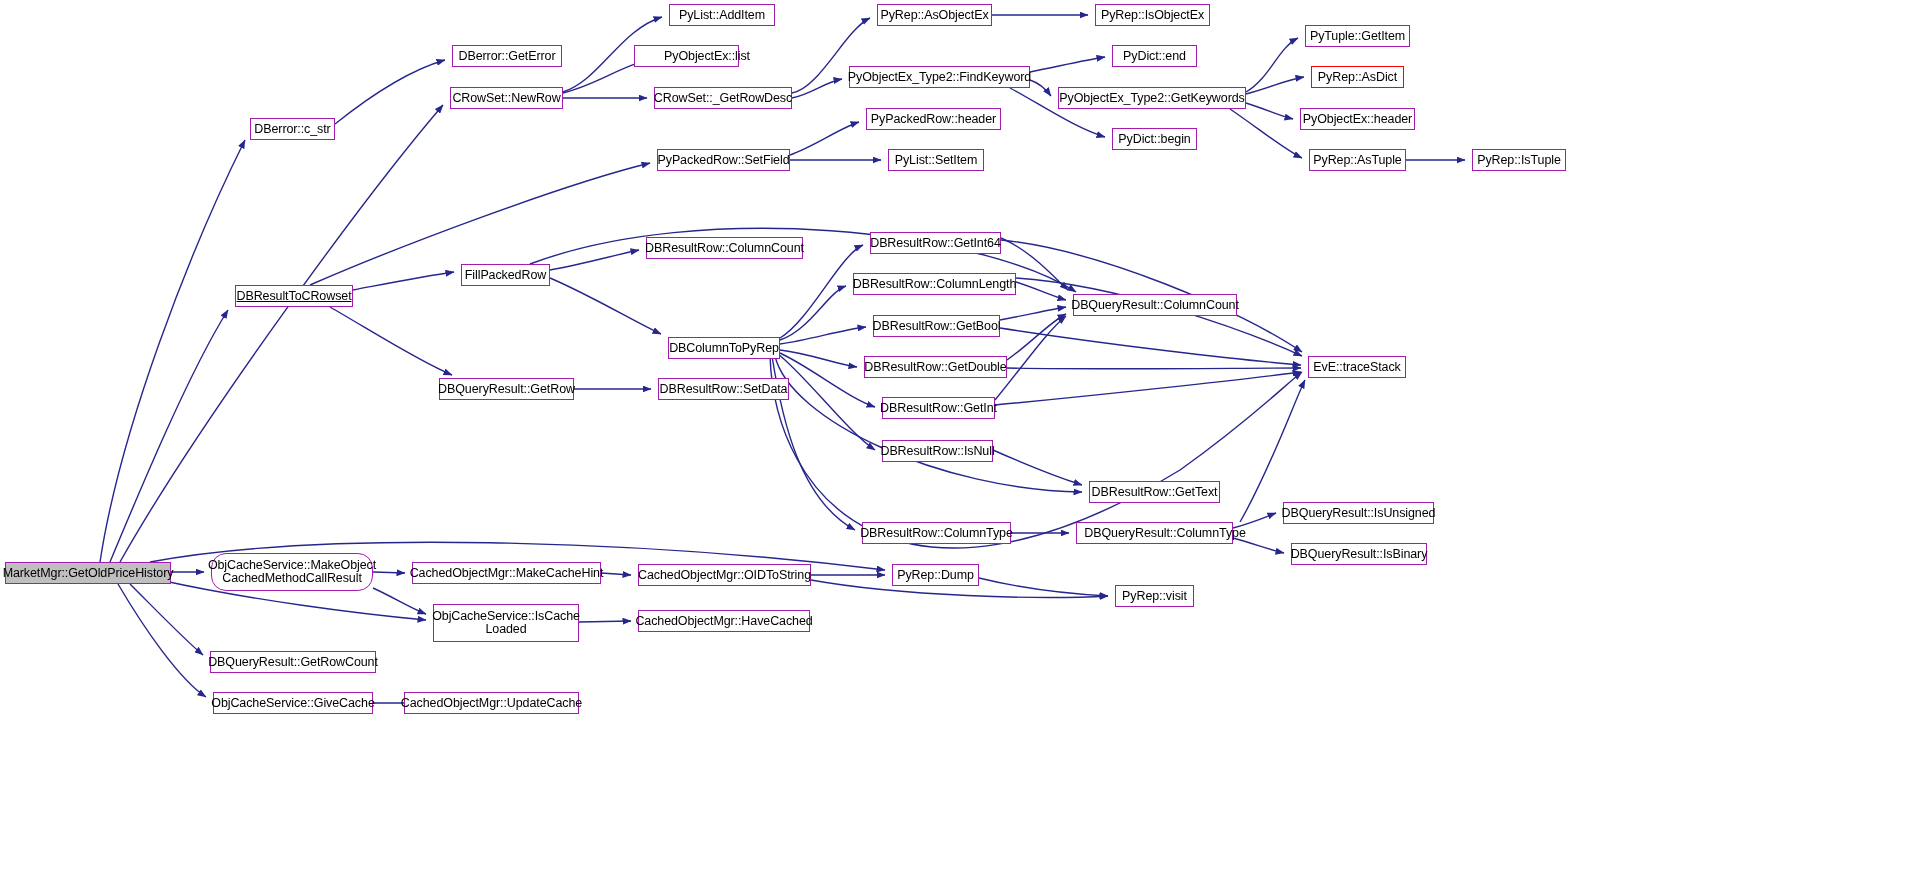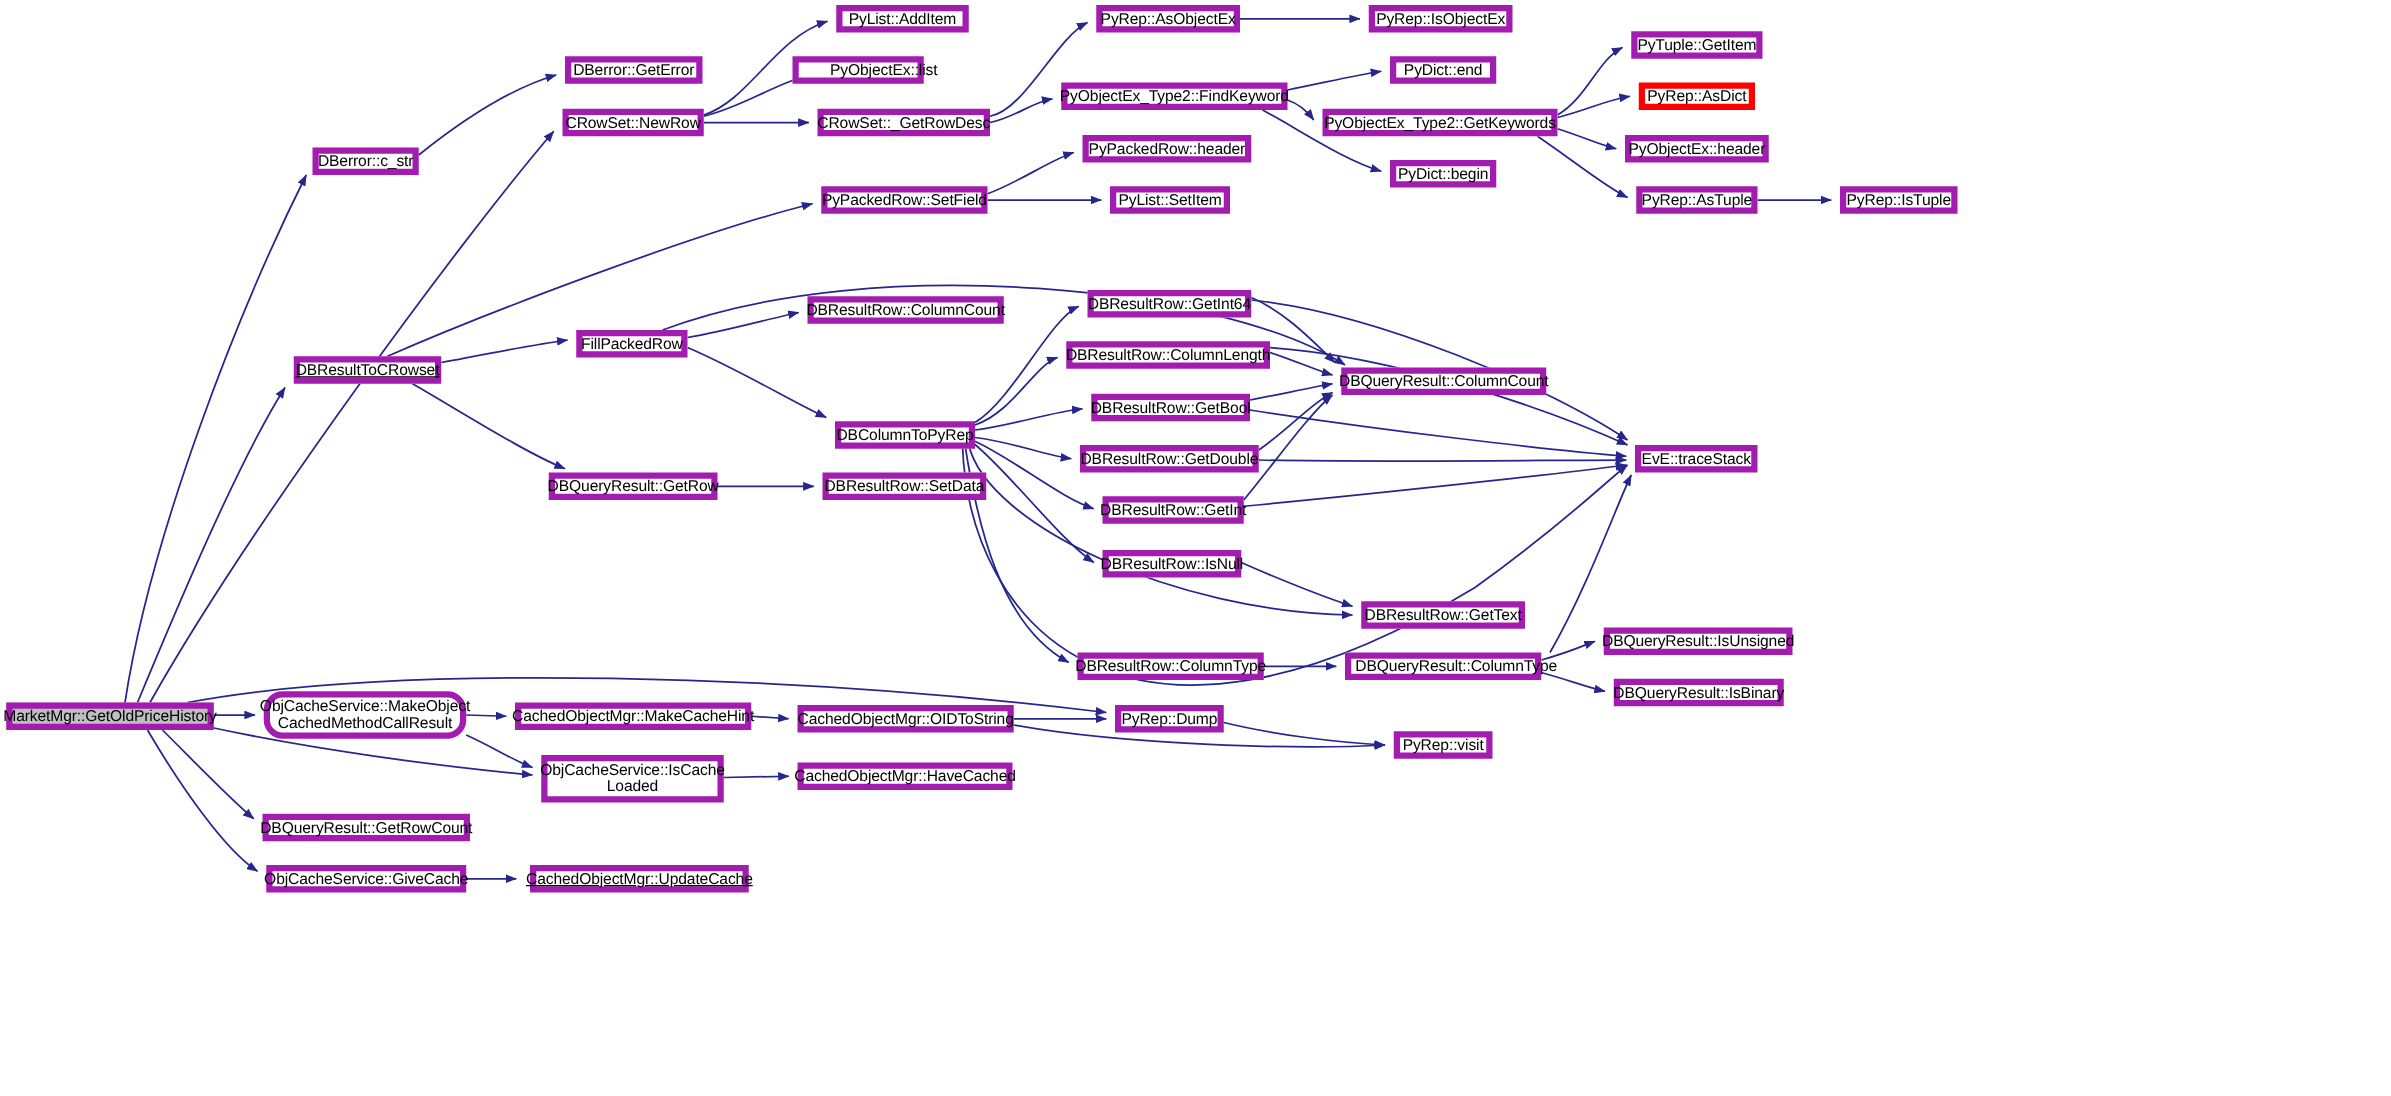--- a/index.html
+++ b/index.html
@@ -20,21 +20,21 @@
     position: absolute;
     left: 0;
     top: 0;
     width: 1913px;
     height: 877px;
     pointer-events: none;
   }
   .node {
     position: absolute;
     box-sizing: border-box;
-    border: 5px solid #a21caf;
+    border: 1px solid #a21caf;
     background: #ffffff;
     color: #000000;
     font-size: 12.5px;
     line-height: 13px;
     display: flex;
     align-items: center;
     justify-content: center;
     text-align: center;
     white-space: pre-line;
     padding: 0 3px;
@@ -170,15 +170,15 @@
 CachedMethodCallResult</span></div>
       <div class="node" style="left: 412px; top: 562px; width: 189px; height: 22px;"><span>CachedObjectMgr::MakeCacheHint</span></div>
       <div class="node" style="left: 638px; top: 564px; width: 173px; height: 22px;"><span>CachedObjectMgr::OIDToString</span></div>
       <div class="node" style="left: 892px; top: 564px; width: 87px; height: 22px;"><span>PyRep::Dump</span></div>
       <div class="node" style="left: 1115px; top: 585px; width: 79px; height: 22px;"><span>PyRep::visit</span></div>
       <div class="node" style="left: 433px; top: 604px; width: 146px; height: 38px;"><span>ObjCacheService::IsCache
 Loaded</span></div>
       <div class="node" style="left: 638px; top: 610px; width: 172px; height: 22px;"><span>CachedObjectMgr::HaveCached</span></div>
       <div class="node" style="left: 210px; top: 651px; width: 166px; height: 22px;"><span>DBQueryResult::GetRowCount</span></div>
       <div class="node" style="left: 213px; top: 692px; width: 160px; height: 22px;"><span>ObjCacheService::GiveCache</span></div>
-      <div class="node" style="left: 424px; top: 692px; width: 175px; height: 22px; text-decoration: underline;"><span>CachedObjectMgr::UpdateCache</span></div>
+      <div class="node" style="left: 404px; top: 692px; width: 175px; height: 22px;"><span>CachedObjectMgr::UpdateCache</span></div>
     </div>
 </div>
 
 </body></html>

